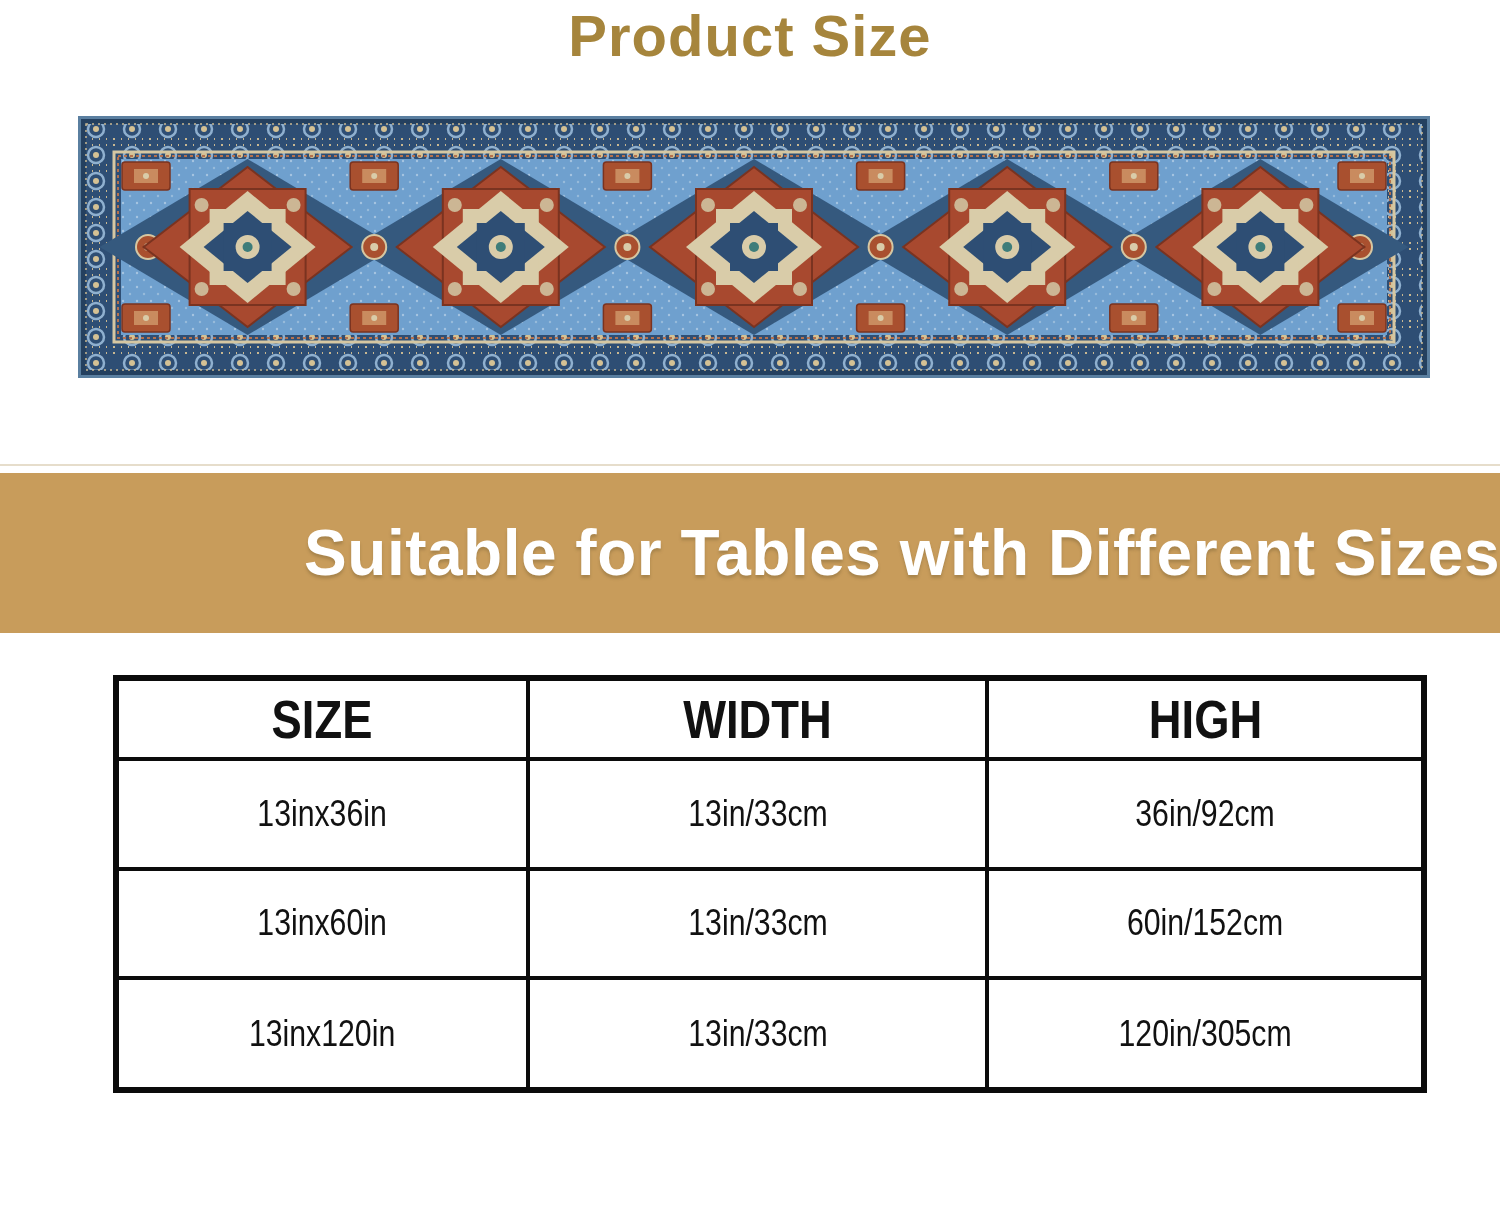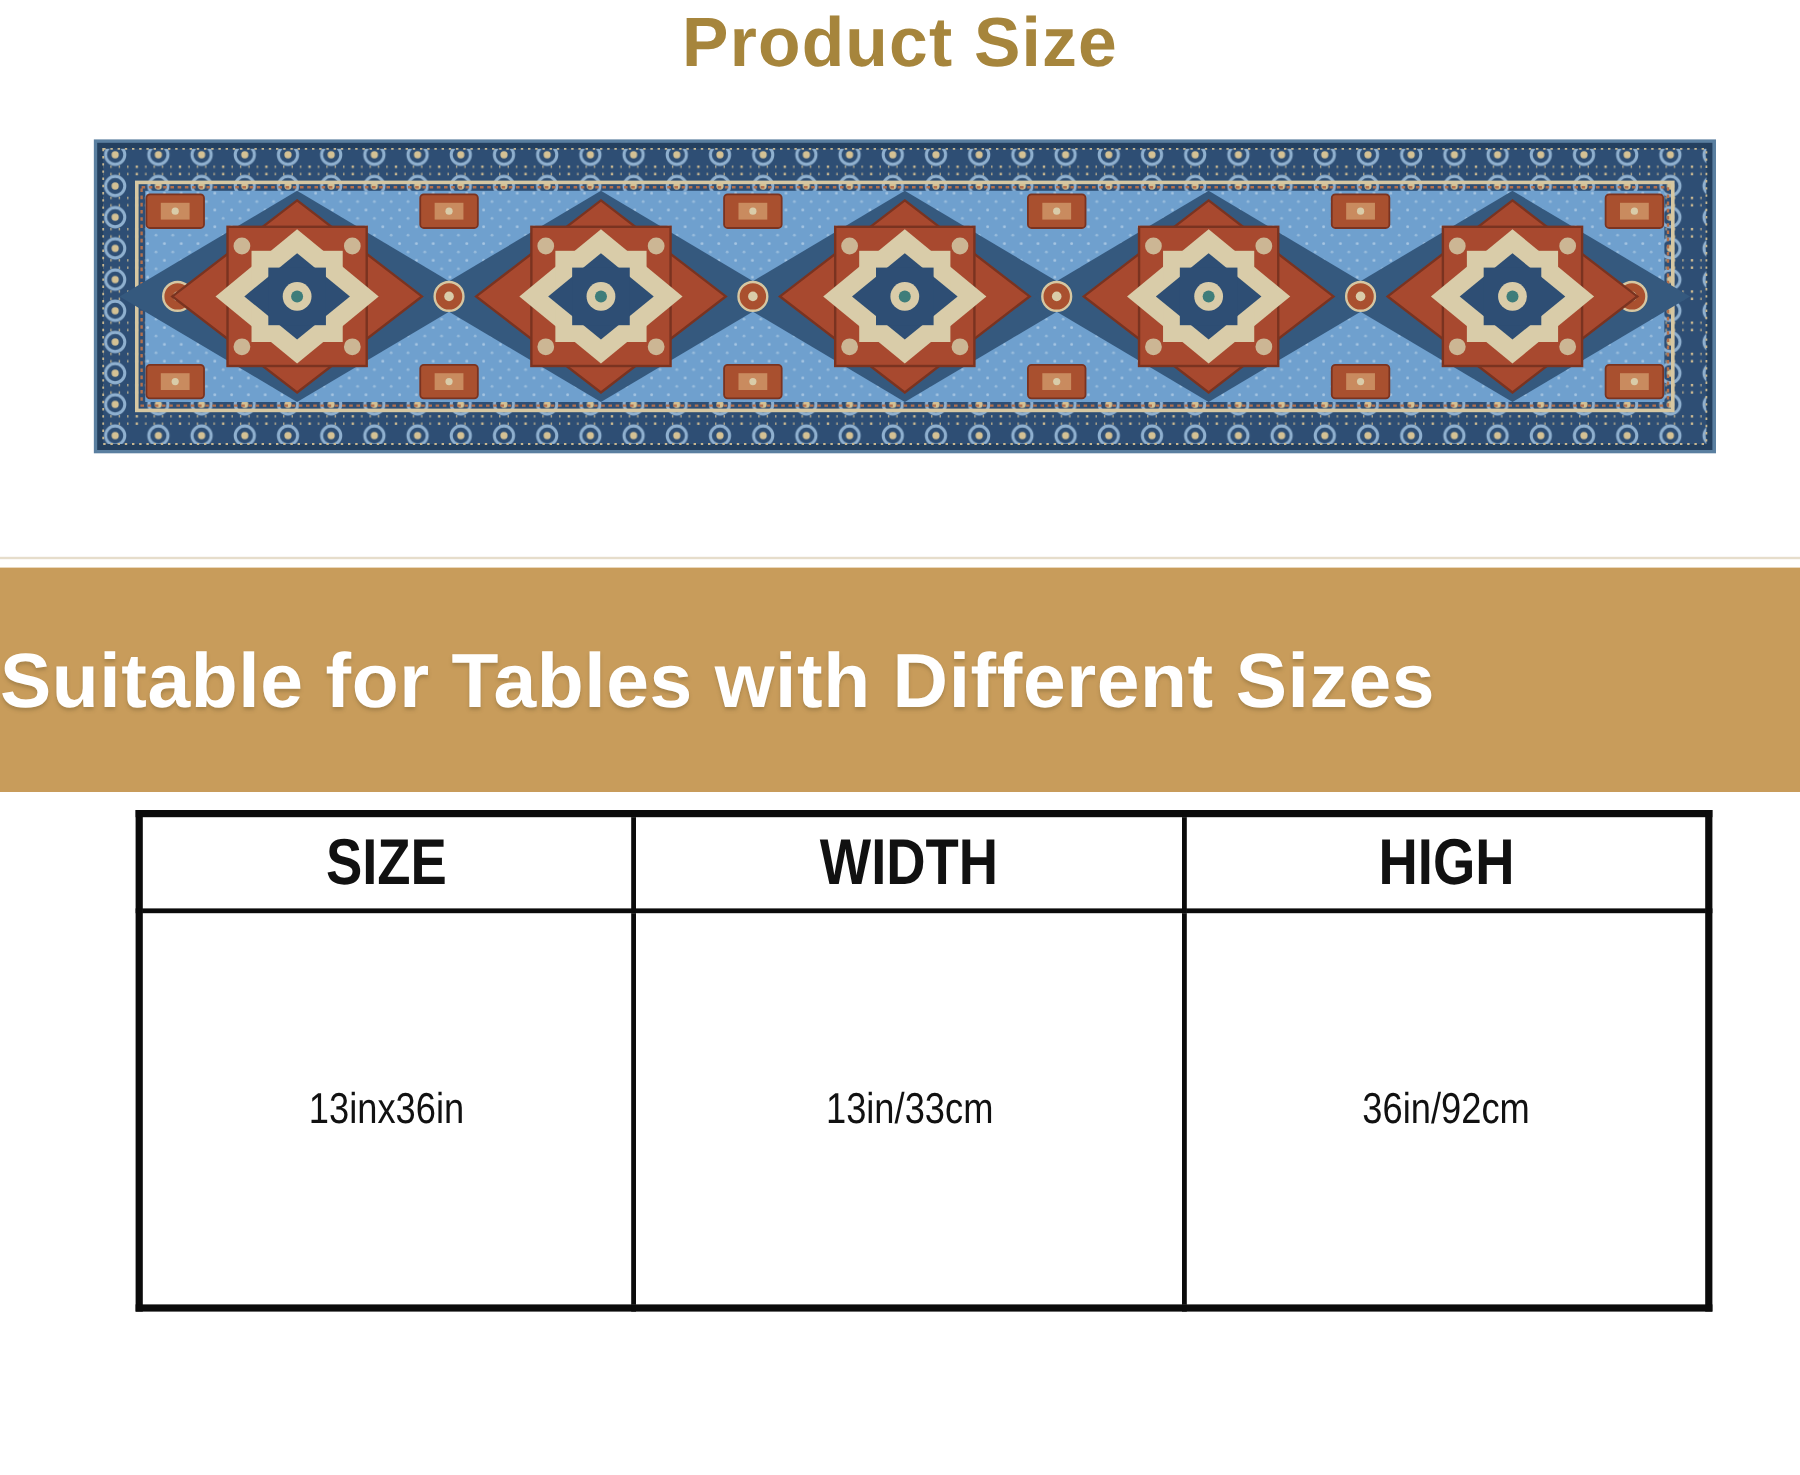--- a/index.html
+++ b/index.html
@@ -41,25 +41,25 @@
     top: 464px;
     width: 100%;
     height: 2px;
     background: #E6DDCB;
   }
   .banner {
     position: absolute;
     left: 0;
     top: 473px;
     width: 100%;
-    height: 187px;
+    height: 160px;
     background: #C89C5B;
     display: flex;
     align-items: center;
-    justify-content: flex-start;
+    justify-content: flex-end;
   }
   .banner-text {
     color: #ffffff;
     font-size: 64px;
     font-weight: bold;
     white-space: nowrap;
     text-shadow: 0 3px 3px rgba(110, 90, 50, 0.35);
     letter-spacing: 0.5px;
   }
   .size-table {
@@ -204,16 +204,26 @@
         <th><span class="cond">WIDTH</span></th>
         <th><span class="cond">HIGH</span></th>
       </tr>
     </thead>
     <tbody>
       <tr>
         <td><span class="cond">13inx36in</span></td>
         <td><span class="cond">13in/33cm</span></td>
         <td><span class="cond">36in/92cm</span></td>
       </tr>
+      <tr>
+        <td><span class="cond">13inx60in</span></td>
+        <td><span class="cond">13in/33cm</span></td>
+        <td><span class="cond">60in/152cm</span></td>
+      </tr>
+      <tr>
+        <td><span class="cond">13inx120in</span></td>
+        <td><span class="cond">13in/33cm</span></td>
+        <td><span class="cond">120in/305cm</span></td>
+      </tr>
     </tbody>
   </table>
 
 </div>
 
 </body></html>

